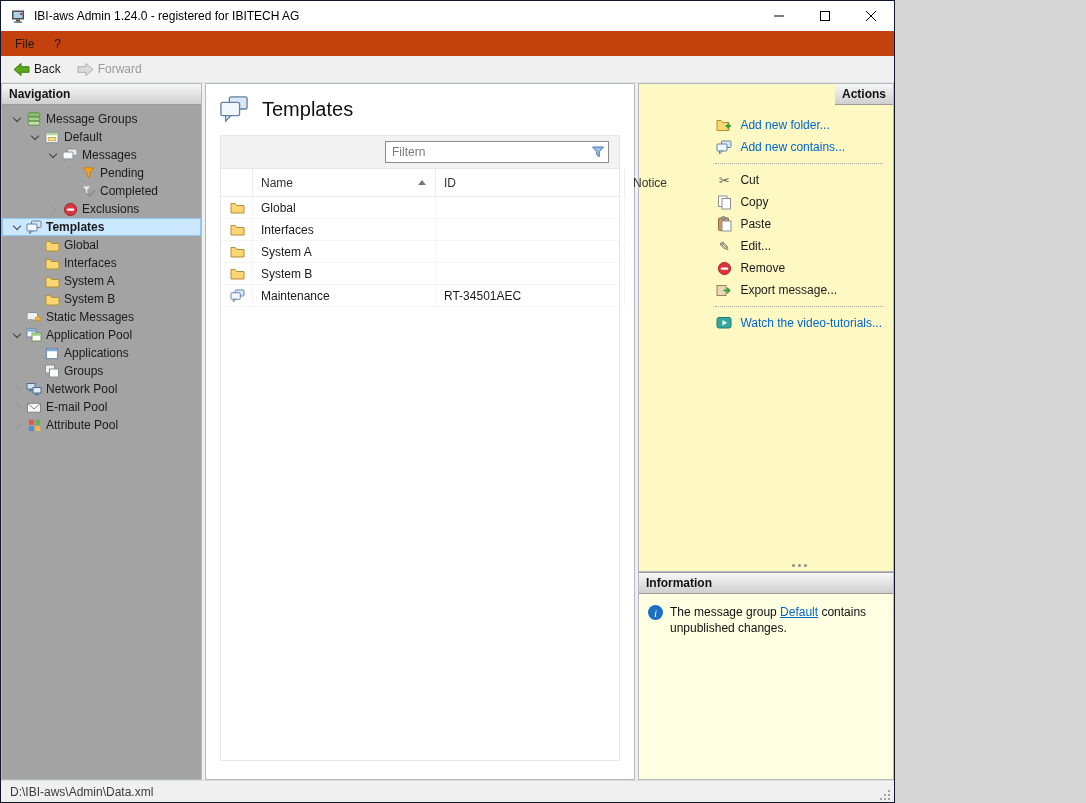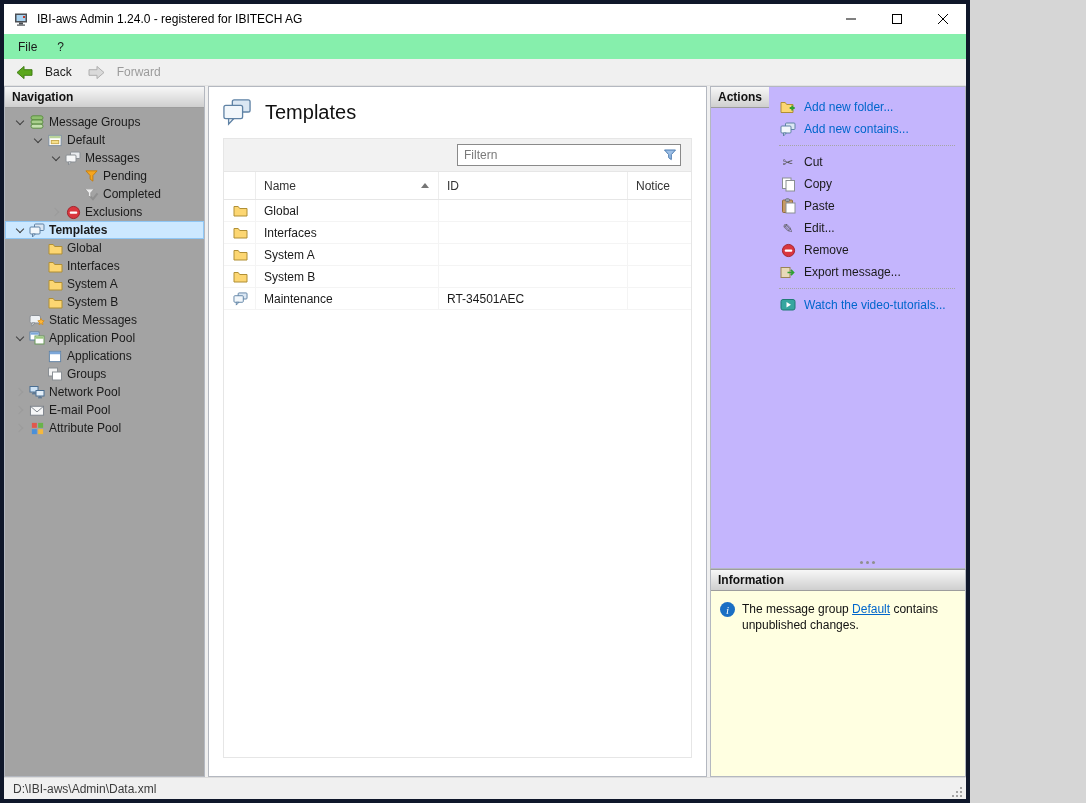--- a/index.html
+++ b/index.html
@@ -1,33 +1,33 @@
 <!DOCTYPE html>
 <html><head>
 <meta charset="utf-8">
 <style>
   *{box-sizing:border-box;}
   html,body{margin:0;padding:0;background:#d6d6d6;}
-  .window{width:970px;height:803px;border:4px solid #0f172a;background:#f0f0f0;
+  .window{width:895px;height:803px;border:1px solid #0f172a;background:#f0f0f0;
     display:flex;flex-direction:column;font-family:"Liberation Sans",sans-serif;
     font-size:12px;color:#1a1a1a;}
 
   
   .titlebar{height:30px;background:#fff;display:flex;align-items:center;flex:0 0 auto;}
   .app-icon{margin:0 8px 0 9px;display:flex;}
   .title-text{flex:1;color:#000;}
   .win-controls{display:flex;height:30px;}
   .win-btn{width:46px;height:30px;display:flex;align-items:center;justify-content:center;cursor:default;}
 
   
-  .menubar{height:25px;background:#86efac;display:flex;align-items:center;padding:0 4px;}
+  .menubar{height:25px;background:#c2410c;display:flex;align-items:center;padding:0 4px;}
   .menu-item{padding:3px 10px;}
   .toolbar{height:27px;background:#f0f0f0;display:flex;align-items:center;gap:6px;
     padding:0 7px;border-bottom:1px solid #e2e2e2;}
-  .tool-btn{display:flex;align-items:center;gap:12px;padding:2px 5px;}
+  .tool-btn{display:flex;align-items:center;gap:4px;padding:2px 5px;}
   .tool-btn.disabled{color:#9b9b9b;}
 
   
   .main{flex:1;display:flex;gap:3px;min-height:0;}
   .panel-header{height:21px;flex:0 0 auto;background:linear-gradient(#f7f7f7,#cfcfcf);
     border-bottom:1px solid #9d9d9d;display:flex;align-items:center;padding:0 7px;
     font-weight:bold;color:#111;}
 
   
   .nav-panel{width:201px;background:#a3a3a3;border:1px solid #b4b8c0;display:flex;flex-direction:column;}
@@ -68,22 +68,22 @@
     overflow:hidden;white-space:nowrap;}
   .td:last-child{border-right:none;}
   .td.icon-cell{padding-left:9px;}
   .sort-asc{position:absolute;right:9px;top:50%;margin-top:-3px;width:0;height:0;
     border-left:4px solid transparent;border-right:4px solid transparent;
     border-bottom:5px solid #767676;}
   .list-filler{flex:1;}
 
   
   .right-col{width:256px;display:flex;flex-direction:column;}
-  .actions-panel{flex:1;border:1px solid #b4b8c0;background:#c4b5fd;display:flex;
-    flex-direction:row;min-height:0;}
+  .actions-panel{flex:1;border:1px solid #b4b8c0;background:#fef9c3;display:flex;
+    flex-direction:column;min-height:0;align-items:flex-end;}
   .actions-body{flex:1;padding-top:9px;display:flex;flex-direction:column;min-height:0;}
   .action{display:flex;align-items:center;gap:8px;height:22px;padding:0 11px;flex:0 0 auto;}
   .action.link .alabel{color:#0066cc;}
   .aicon{width:16px;height:16px;display:flex;align-items:center;justify-content:center;flex:0 0 16px;}
   .glyph-icon{font-size:13px;color:#555;font-family:"DejaVu Sans",sans-serif;line-height:1;}
   .action-sep{border-top:1px dotted #a6a6a6;margin:5px 10px;flex:0 0 auto;}
   .actions-overflow{margin-top:auto;height:12px;display:flex;align-items:center;justify-content:center;flex:0 0 auto;}
   .dots{width:3px;height:3px;border-radius:50%;background:#8f8f8f;
     box-shadow:6px 0 0 #8f8f8f,-6px 0 0 #8f8f8f;}
   .info-panel{height:208px;flex:0 0 auto;border:1px solid #b4b8c0;border-top:1px solid #9d9d9d;

